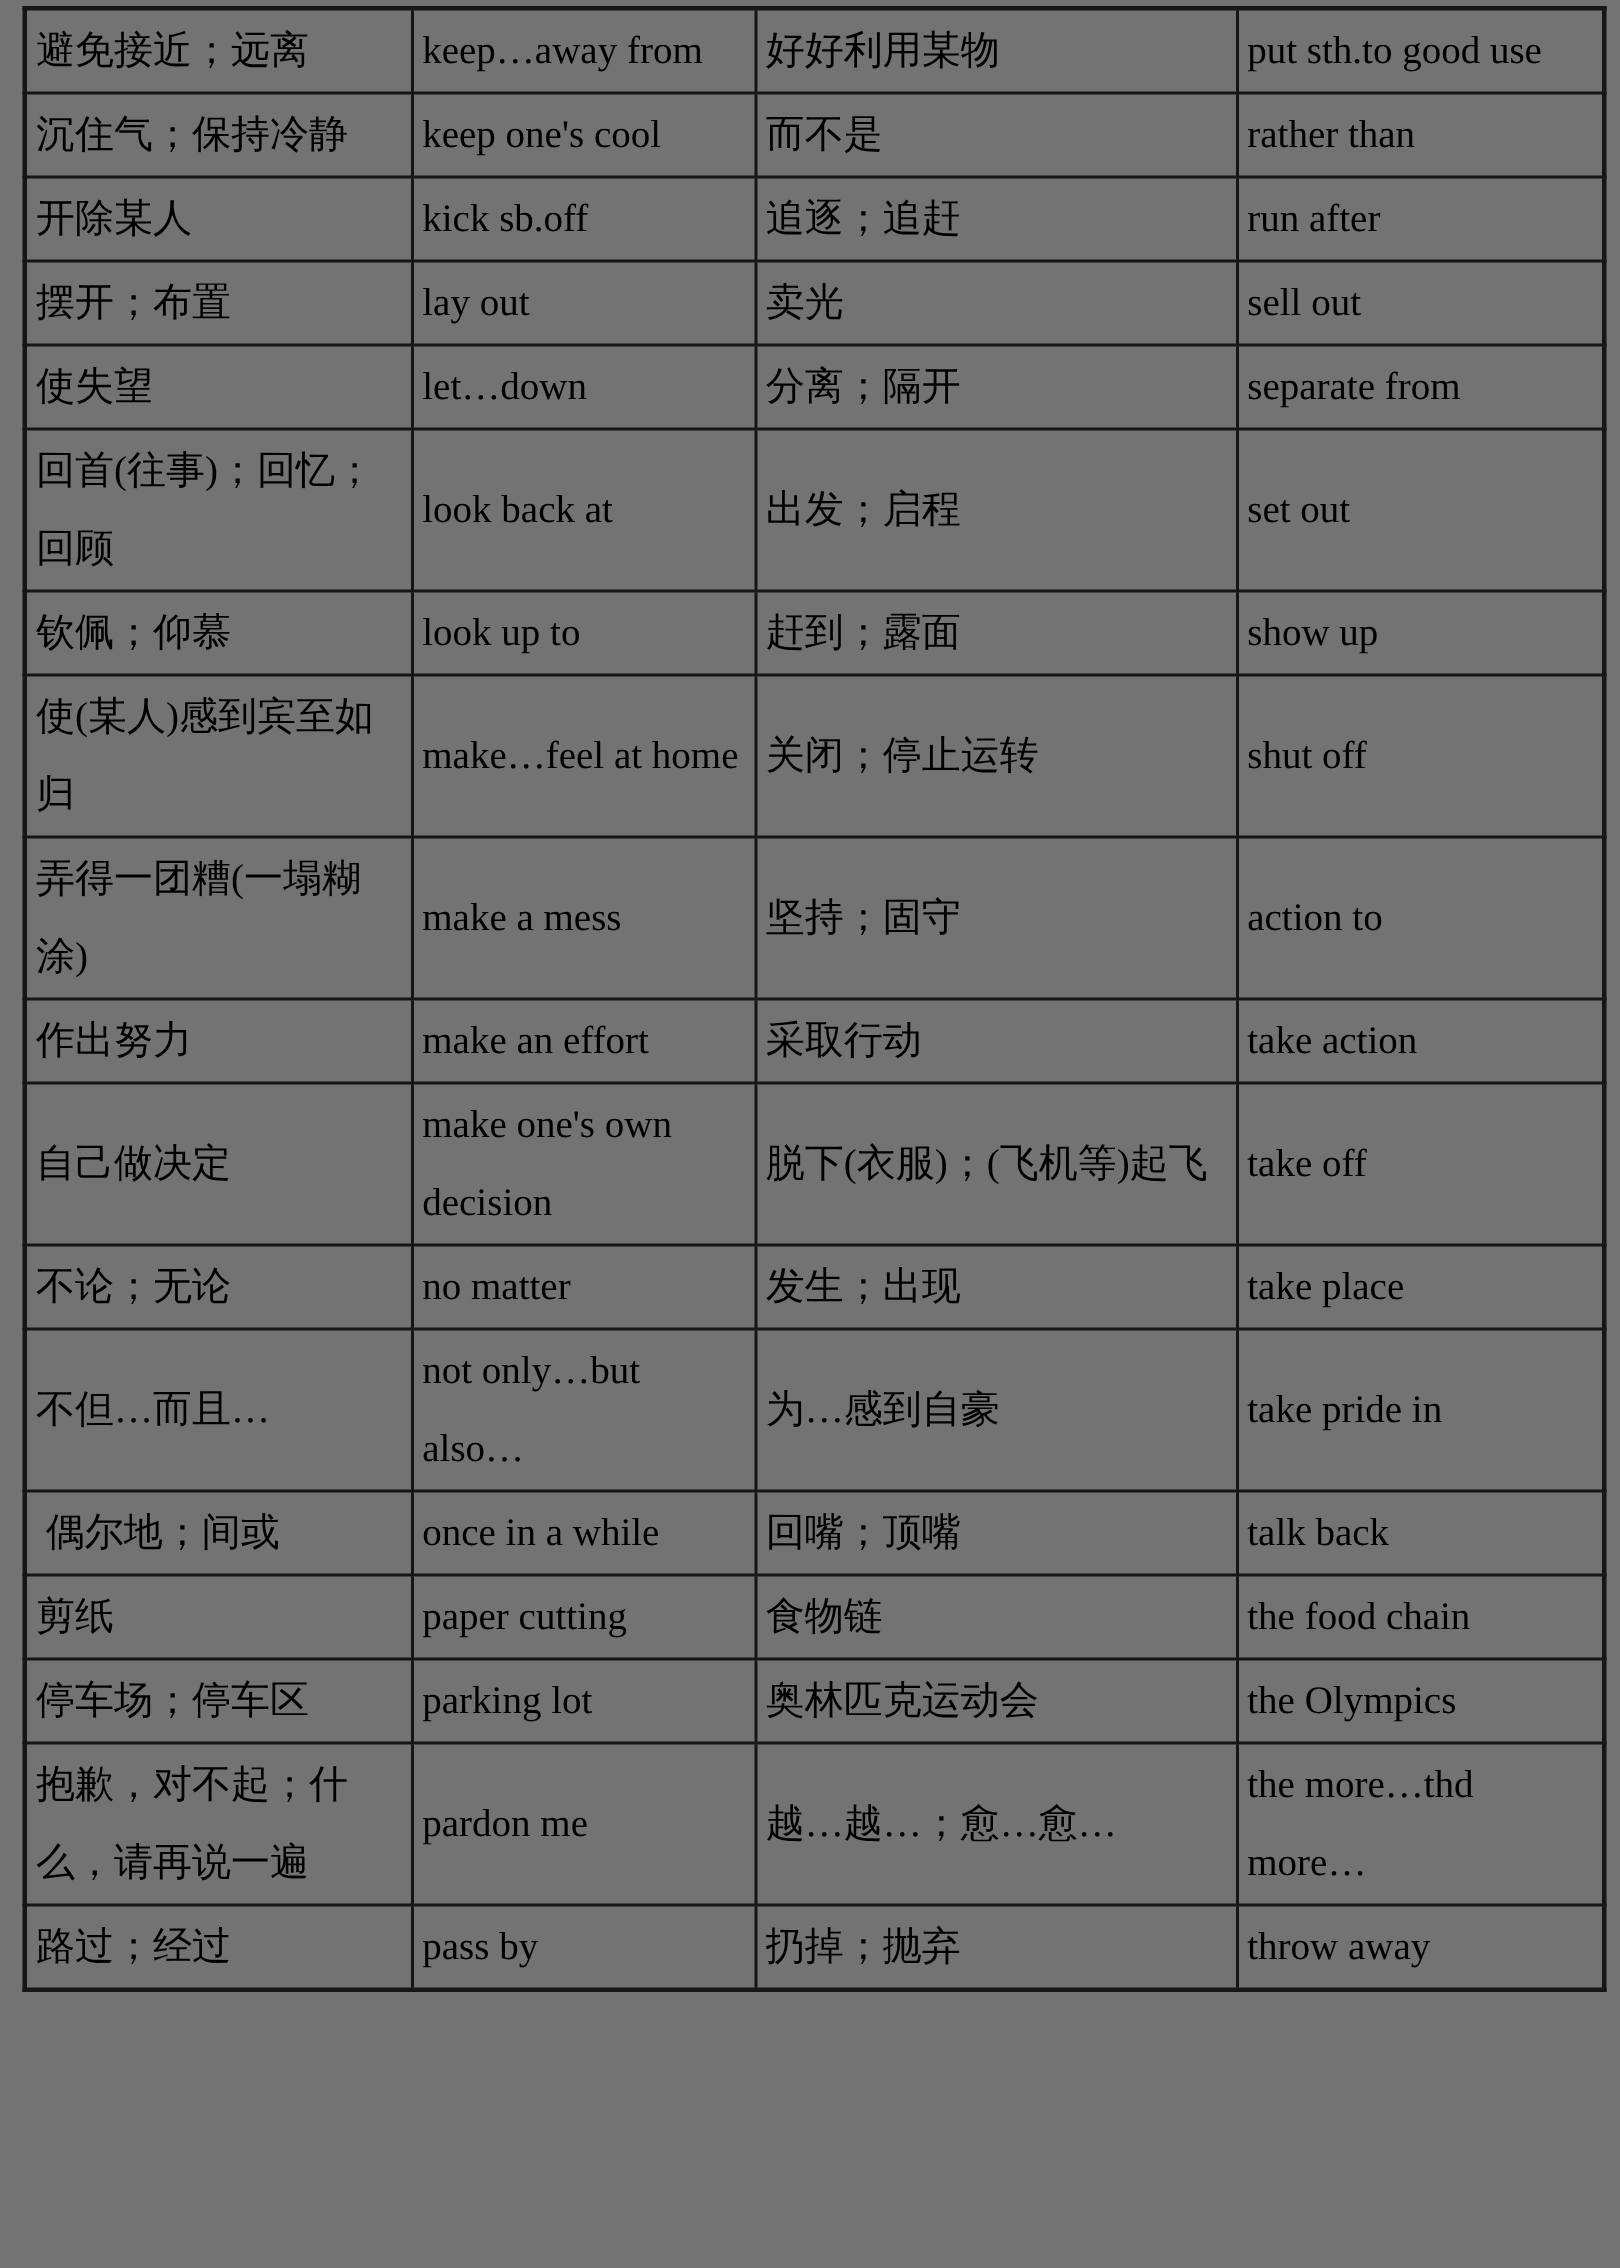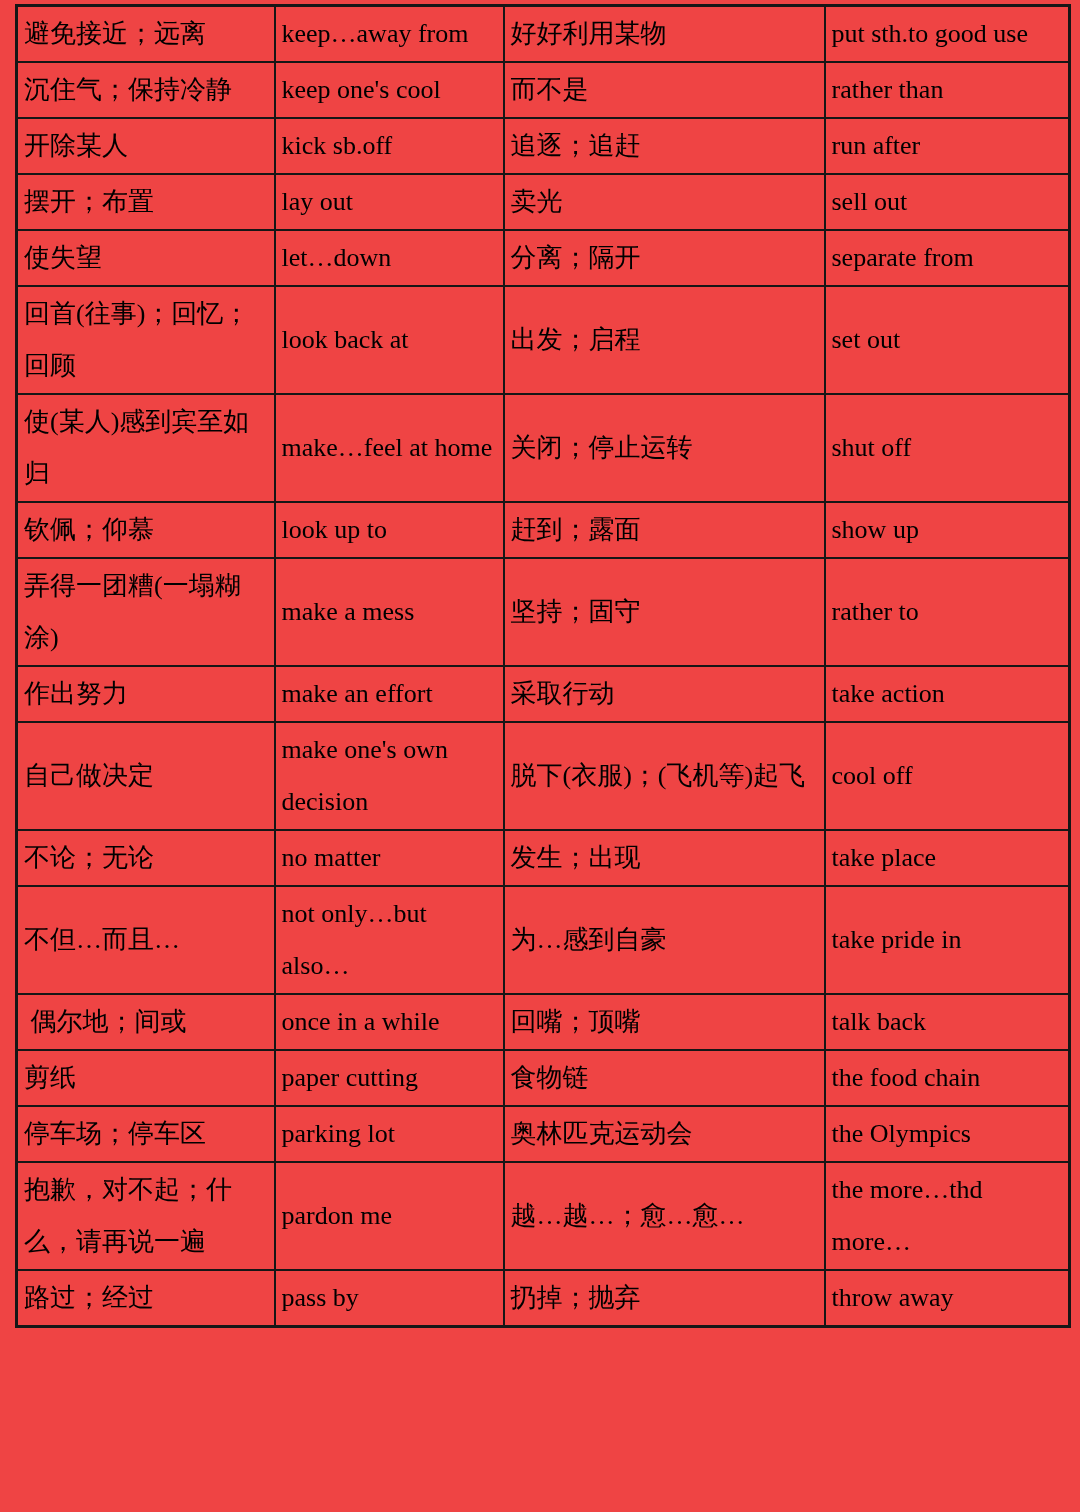--- a/index.html
+++ b/index.html
@@ -4,21 +4,21 @@
 <style>
   html, body {
     margin: 0;
     padding: 0;
     background: #ffffff;
   }
   .page {
     position: relative;
     width: 1080px;
     height: 1512px;
-    background: #ef4444;
+    background: #737373;
     overflow: hidden;
   }
   table.vocab {
     border-collapse: collapse;
     table-layout: fixed;
     width: 1053px;
     margin: 4px 0 0 15px;
     border: 3px solid #161616;
   }
   col.c1 { width: 258px; }
@@ -80,48 +80,48 @@
           <td class="cell">分离；隔开</td>
           <td class="cell">separate from</td>
         </tr>
         <tr>
           <td class="cell">回首(往事)；回忆；回顾</td>
           <td class="cell">look back at</td>
           <td class="cell">出发；启程</td>
           <td class="cell">set out</td>
         </tr>
         <tr>
+          <td class="cell">钦佩；仰慕</td>
+          <td class="cell">look up to</td>
+          <td class="cell">赶到；露面</td>
+          <td class="cell">show up</td>
+        </tr>
+        <tr>
           <td class="cell">使(某人)感到宾至如归</td>
           <td class="cell">make…feel at home</td>
           <td class="cell">关闭；停止运转</td>
           <td class="cell">shut off</td>
         </tr>
         <tr>
-          <td class="cell">钦佩；仰慕</td>
-          <td class="cell">look up to</td>
-          <td class="cell">赶到；露面</td>
-          <td class="cell">show up</td>
-        </tr>
-        <tr>
           <td class="cell">弄得一团糟(一塌糊涂)</td>
           <td class="cell">make a mess</td>
           <td class="cell">坚持；固守</td>
-          <td class="cell">rather to</td>
+          <td class="cell">action to</td>
         </tr>
         <tr>
           <td class="cell">作出努力</td>
           <td class="cell">make an effort</td>
           <td class="cell">采取行动</td>
           <td class="cell">take action</td>
         </tr>
         <tr>
           <td class="cell">自己做决定</td>
           <td class="cell">make one's own decision</td>
           <td class="cell">脱下(衣服)；(飞机等)起飞</td>
-          <td class="cell">cool off</td>
+          <td class="cell">take off</td>
         </tr>
         <tr>
           <td class="cell">不论；无论</td>
           <td class="cell">no matter</td>
           <td class="cell">发生；出现</td>
           <td class="cell">take place</td>
         </tr>
         <tr>
           <td class="cell">不但…而且…</td>
           <td class="cell">not only…but also…</td>

